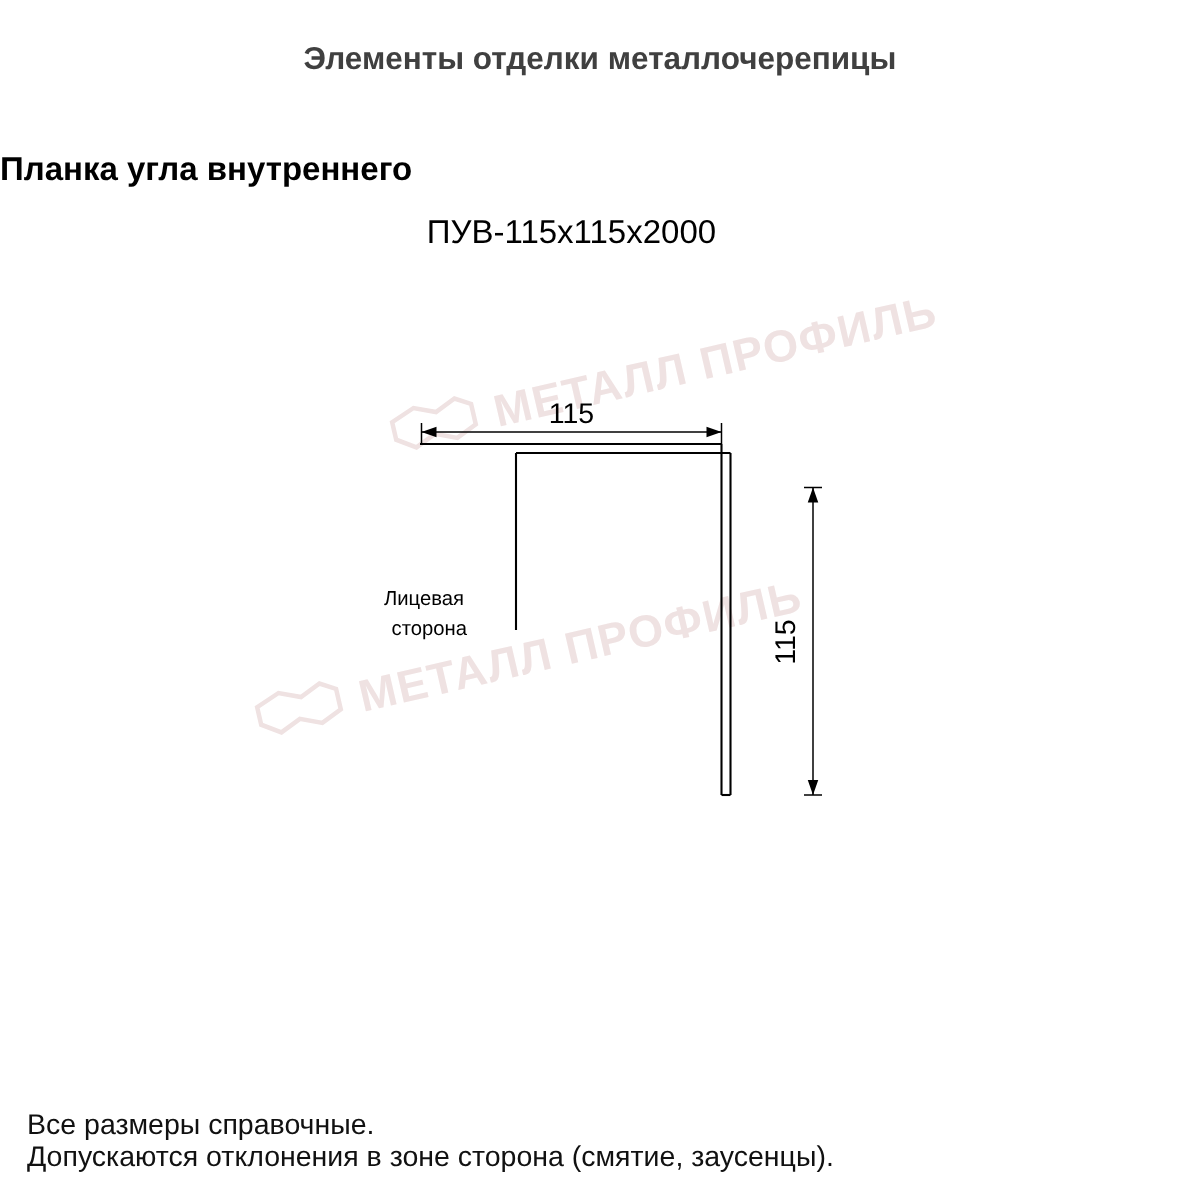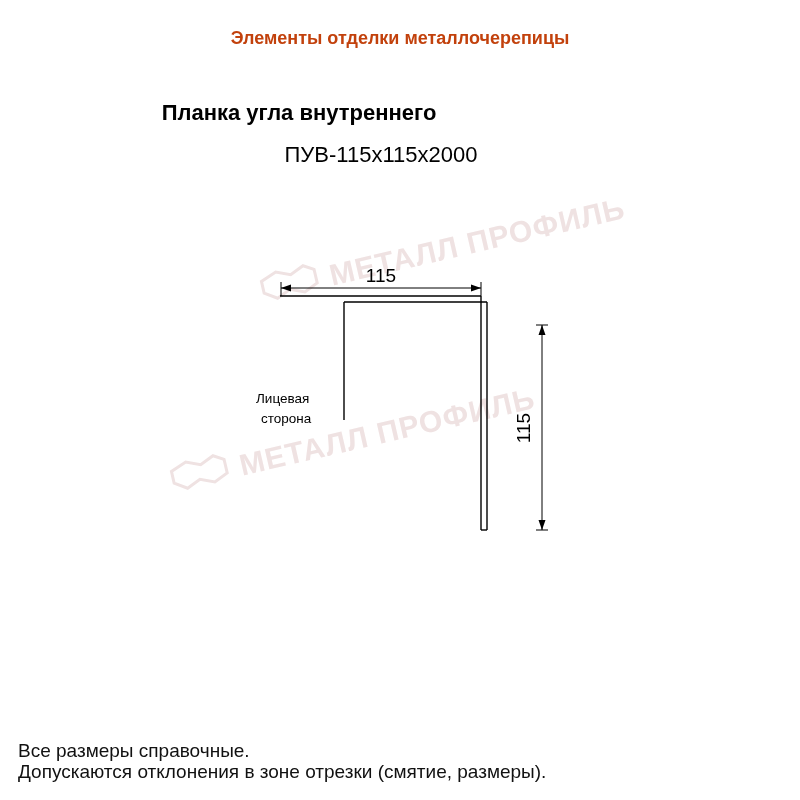--- a/index.html
+++ b/index.html
@@ -16,31 +16,31 @@
     overflow: hidden;
   }
 
   
   .title-main {
     position: absolute;
     top: 28px;
     left: 0;
     width: 800px;
     text-align: center;
-    font-size: 18px;
+    font-size: 21px;
     font-weight: bold;
     letter-spacing: 0px;
-    color: #c2410c;
+    color: #404040;
   }
   .title-sub1 {
     position: absolute;
     top: 100px;
     left: 0;
     width: 636px;
-    text-align: center;
+    text-align: left;
     font-size: 22px;
     font-weight: bold;
     color: #000;
     padding-right: 38px;
     box-sizing: border-box;
   }
   .title-sub2 {
     position: absolute;
     top: 142px;
     left: 0;
@@ -167,14 +167,14 @@
 
   <g>
     <line x1="344" y1="420" x2="344" y2="420" stroke="#000" stroke-width="1"></line>
     <text class="lbl" x="256" y="403">Лицевая</text>
     <text class="lbl" x="261" y="423">сторона</text>
   </g>
 </svg>
 
 <div class="footer">
   <div>Все размеры справочные.</div>
-  <div>Допускаются отклонения в зоне отрезки (смятие, размеры).</div>
+  <div>Допускаются отклонения в зоне сторона (смятие, заусенцы).</div>
 </div>
 
 </body></html>

